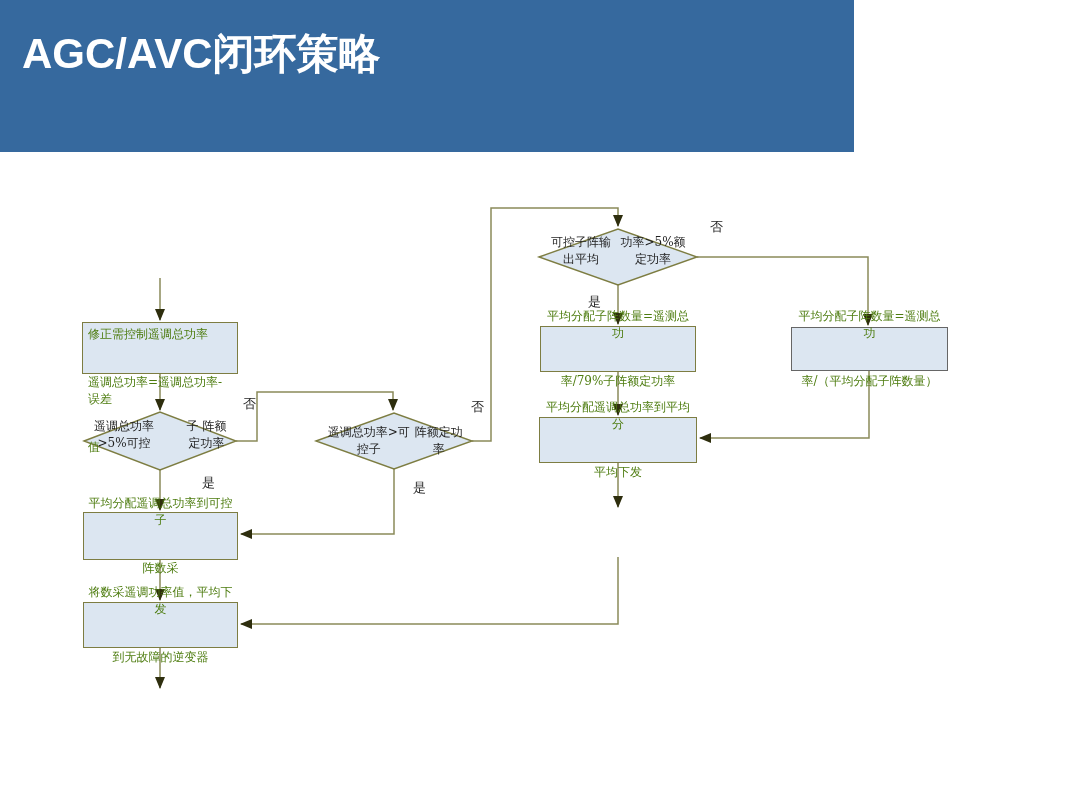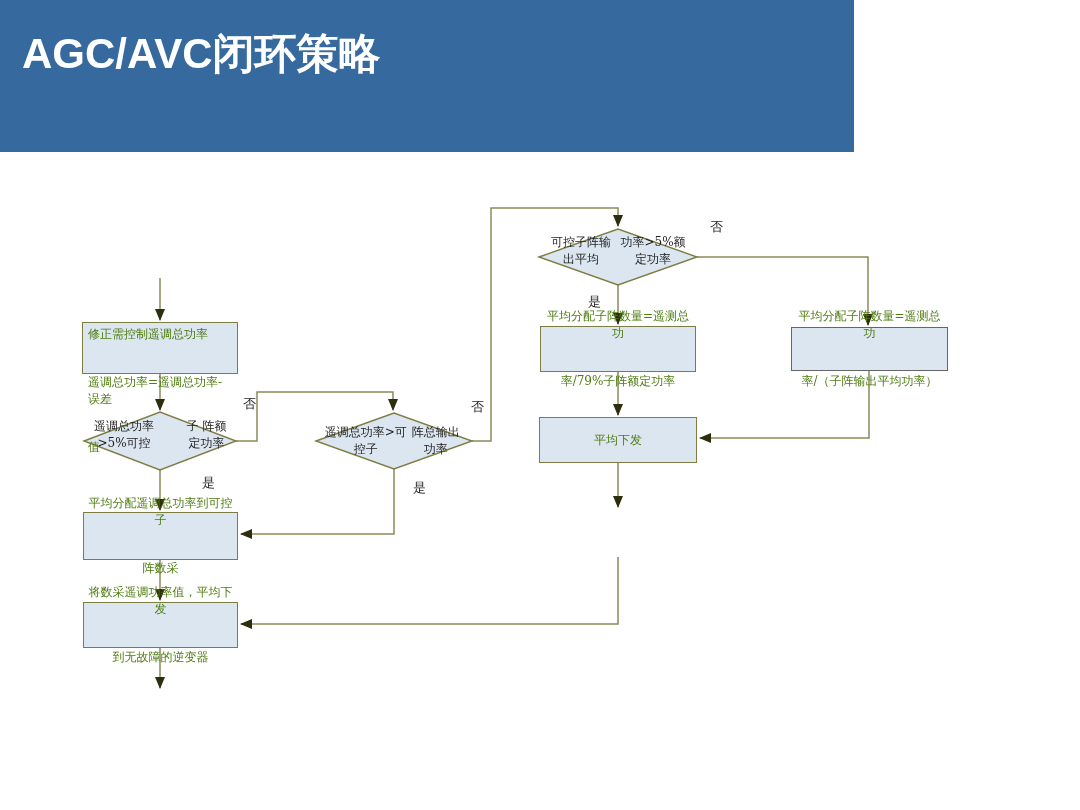--- a/index.html
+++ b/index.html
@@ -126,35 +126,36 @@
     <span class="ln">到无故障的逆变器</span>
   </div>
 
   <div class="node" style="left:540px;top:326px;width:156px;height:46px;">
     <span class="ln">平均分配子阵数量=遥测总功</span>
     <span class="ln">率/79%子阵额定功率</span>
   </div>
 
   <div class="node alt-border" style="left:791px;top:327px;width:157px;height:44px;">
     <span class="ln">平均分配子阵数量=遥测总功</span>
-    <span class="ln">率/（子阵输出平均功率）</span>
+    <span class="ln">率/（平均分配子阵数量）</span>
   </div>
 
   <div class="node" style="left:539px;top:417px;width:158px;height:46px;">
+    <span class="ln">平均分配遥调总功率到平均分</span>
     <span class="ln">平均下发</span>
   </div>
 
 
   <div class="dtext" style="left:92px;top:418px;width:136px;height:46px;gap:29px;">
     <span class="ln">遥调总功率&gt;5%可控</span>
     <span class="ln">子 阵额定功率</span>
   </div>
   <div class="dtext" style="left:324px;top:418px;width:140px;height:46px;align-items:center;">
     <span class="ln">遥调总功率&gt;可控子</span>
-    <span class="ln">阵总输出功率</span>
+    <span class="ln">阵额定功率</span>
   </div>
   <div class="dtext" style="left:546px;top:234px;width:144px;height:46px;">
     <span class="ln">可控子阵输出平均</span>
     <span class="ln">功率&gt;5%额定功率</span>
   </div>
 
   <div class="elabel" style="left:202px;top:476px;">是</div>
   <div class="elabel" style="left:243px;top:397px;">否</div>
   <div class="elabel" style="left:413px;top:481px;">是</div>
   <div class="elabel" style="left:471px;top:400px;">否</div>

